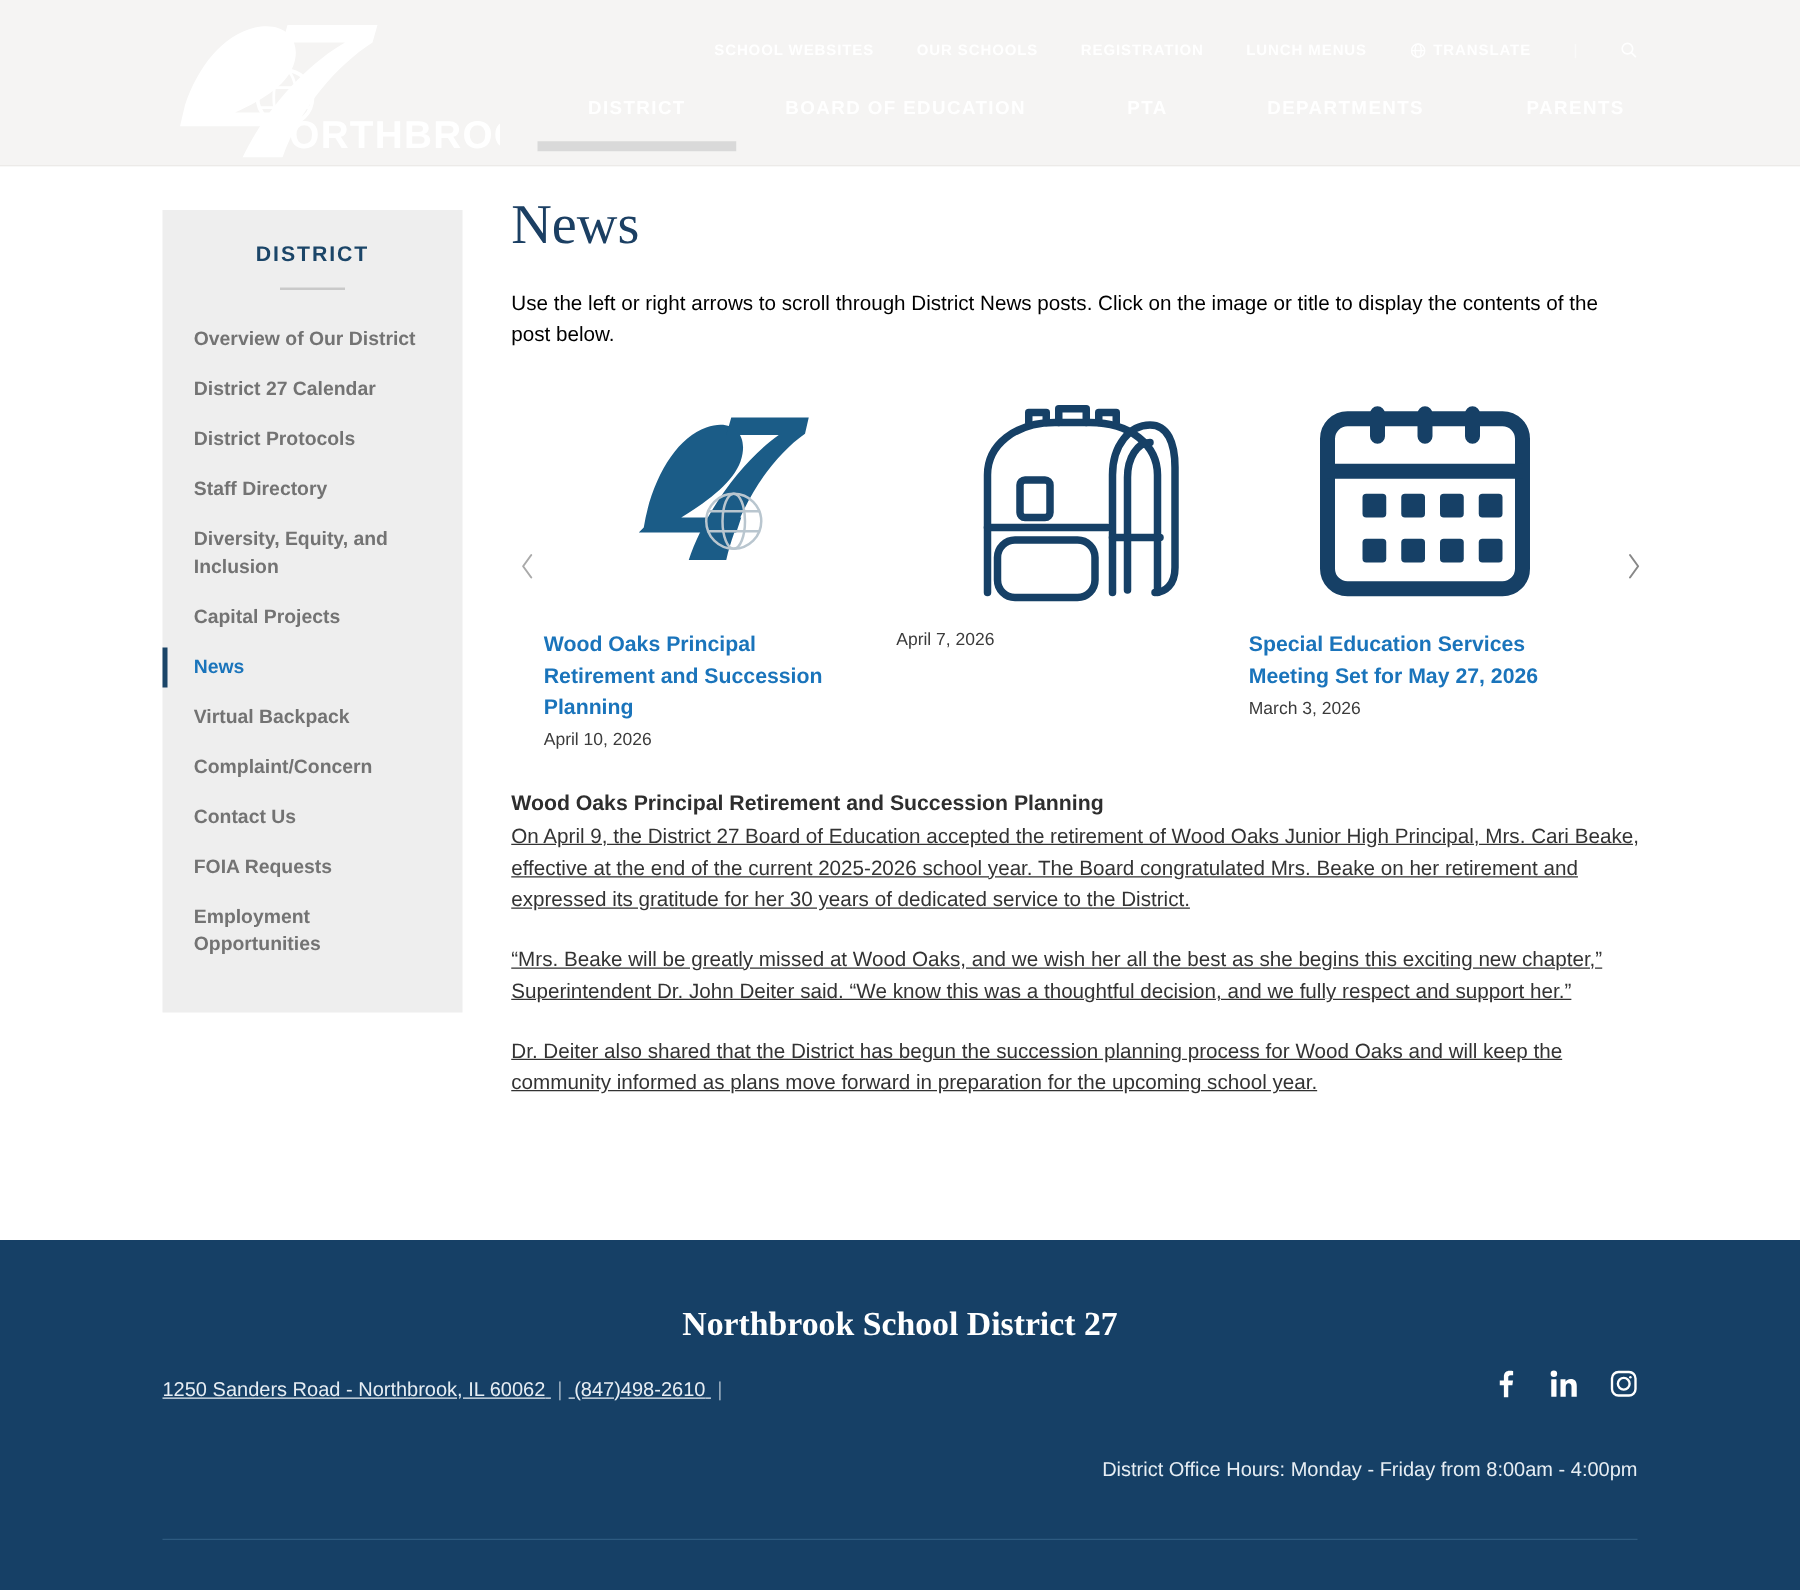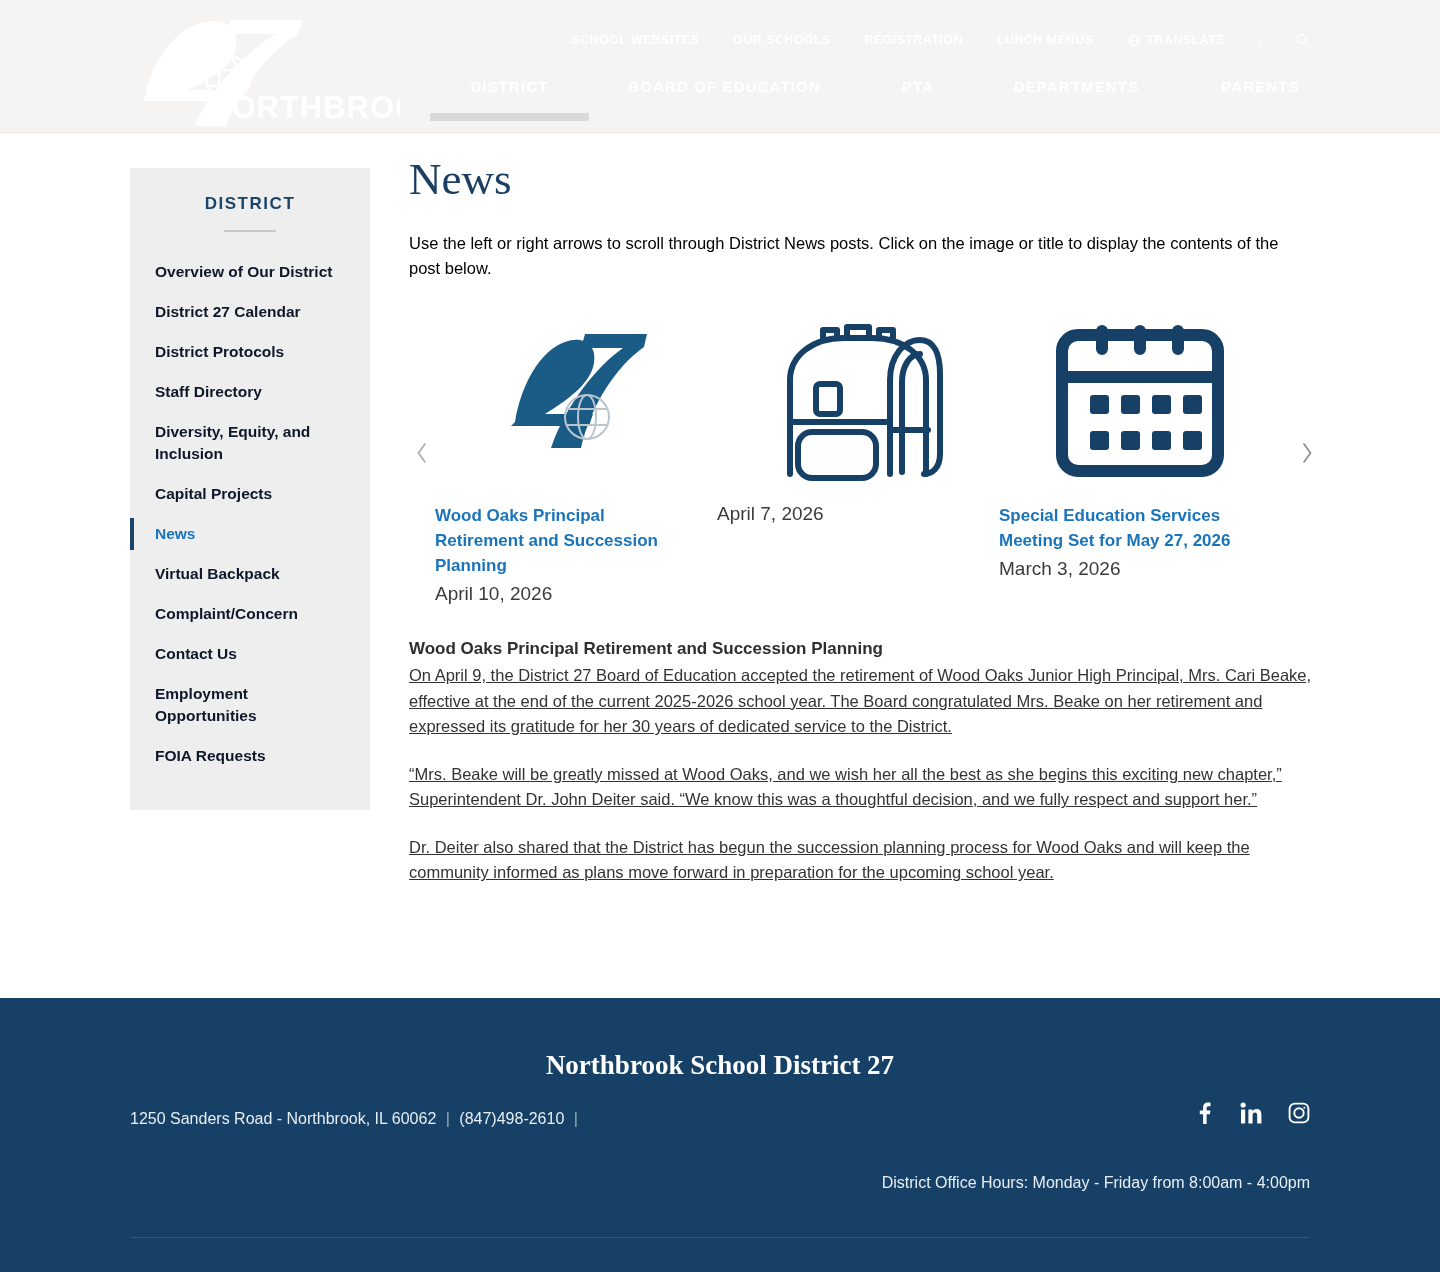--- a/index.html
+++ b/index.html
@@ -130,21 +130,21 @@
     margin: 16px auto 20px;
   }
   .sidebar-list { list-style: none; margin: 0; padding: 0; }
   .sidebar-list li { position: relative; }
   .sidebar-list a {
     display: block;
     padding: 9px 22px 9px 25px;
     font-size: 15.5px;
     font-weight: 700;
     line-height: 1.42;
-    color: #0f172a;
+    color: #737373;
     text-decoration: none;
   }
   .sidebar-list li.active a { color: #1a74bb; }
   .sidebar-list li.active::before {
     content: "";
     position: absolute;
     left: 0; top: 4px; bottom: 4px;
     width: 4px;
     background: #1b4568;
   }
@@ -215,21 +215,21 @@
   .card-title {
     font-size: 17px;
     font-weight: 700;
     line-height: 1.48;
     color: #1a74bb;
     margin: 0 0 2px;
     display: block;
     max-width: 235px;
   }
   .card-date {
-    font-size: 19px;
+    font-size: 14px;
     color: #3b3b3b;
     display: block;
     margin-top: 5px;
   }
 
   
   .article-title {
     font-size: 17px;
     font-weight: 700;
     color: #2e2e2e;
@@ -262,20 +262,21 @@
     font-weight: 700;
     margin: 0 0 26px;
     color: #ffffff;
     text-align: center;
   }
   .footer-line {
     font-size: 16px;
     color: #e7eef4;
     margin: 0 0 14px;
     line-height: 1.5;
+    text-decoration: underline;
   }
   .footer-line .bar { opacity: .6; padding: 0 5px; }
   .footer-hours { margin-top: 40px; }
   .footer-hours p {
     font-size: 16px;
     color: #e7eef4;
     margin: 0 0 13px;
     line-height: 1.5;
     text-align: right;
   }
@@ -389,24 +390,24 @@
       <li>
           <a href="#">Virtual Backpack</a>
         </li>
       <li>
           <a href="#">Complaint/Concern</a>
         </li>
       <li>
           <a href="#">Contact Us</a>
         </li>
       <li>
+          <a href="#">FOIA Requests</a>
+        </li>
+      <li>
           <a href="#">Employment Opportunities</a>
-        </li>
-      <li>
-          <a href="#">FOIA Requests</a>
         </li>
     </ul>
   </aside>
 
   <main class="content">
 
     <h1 class="page-title">News</h1>
     <p class="intro">Use the left or right arrows to scroll through District News posts. Click on the image or title to display the contents of the post below.</p>
 
     <div class="carousel">

